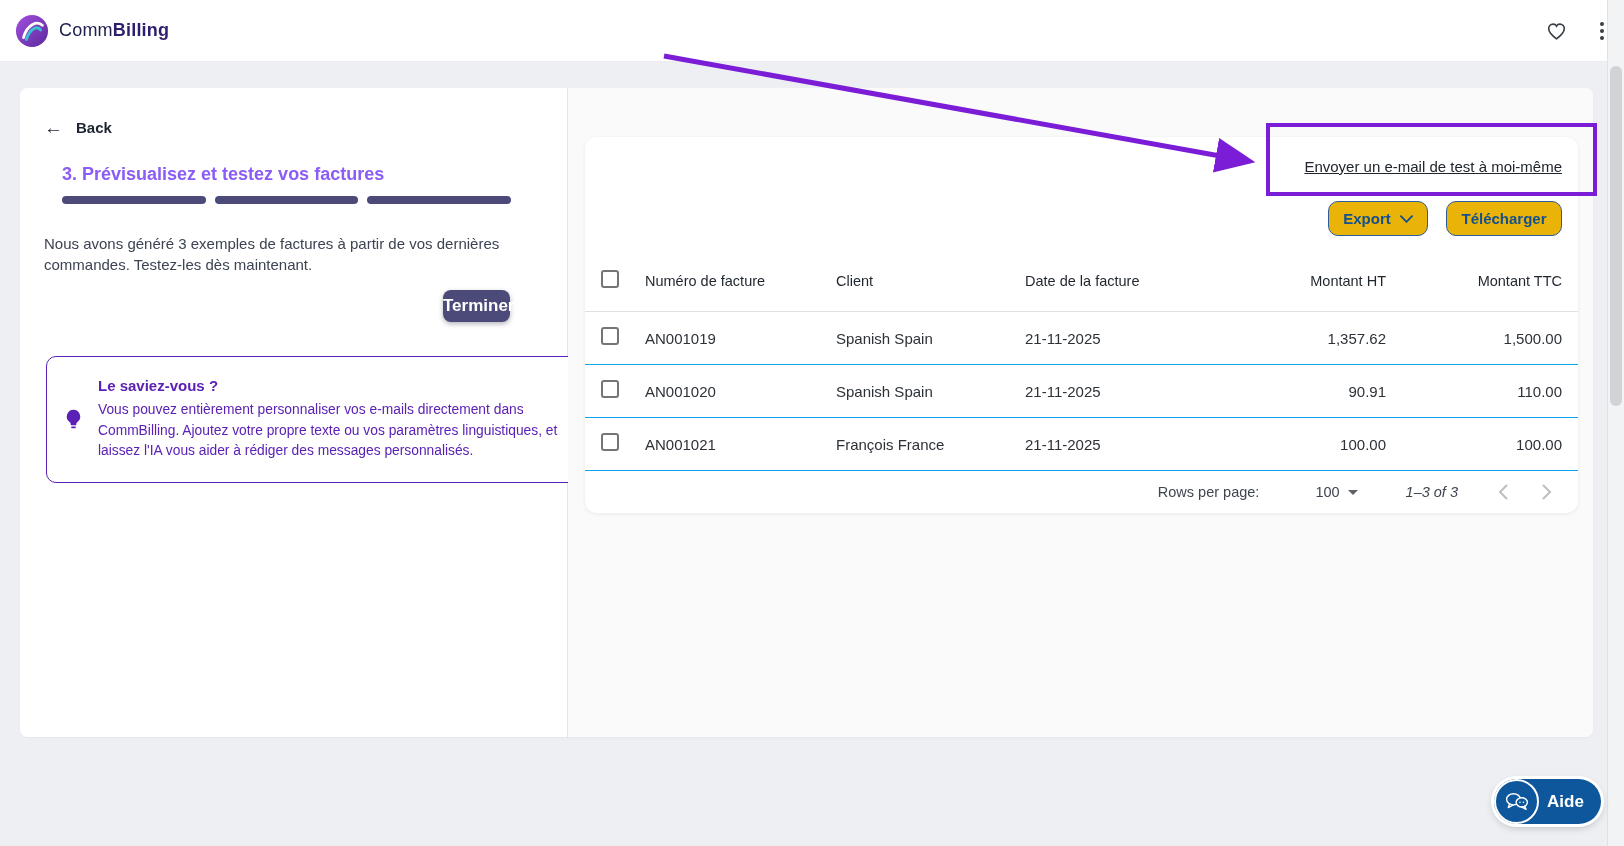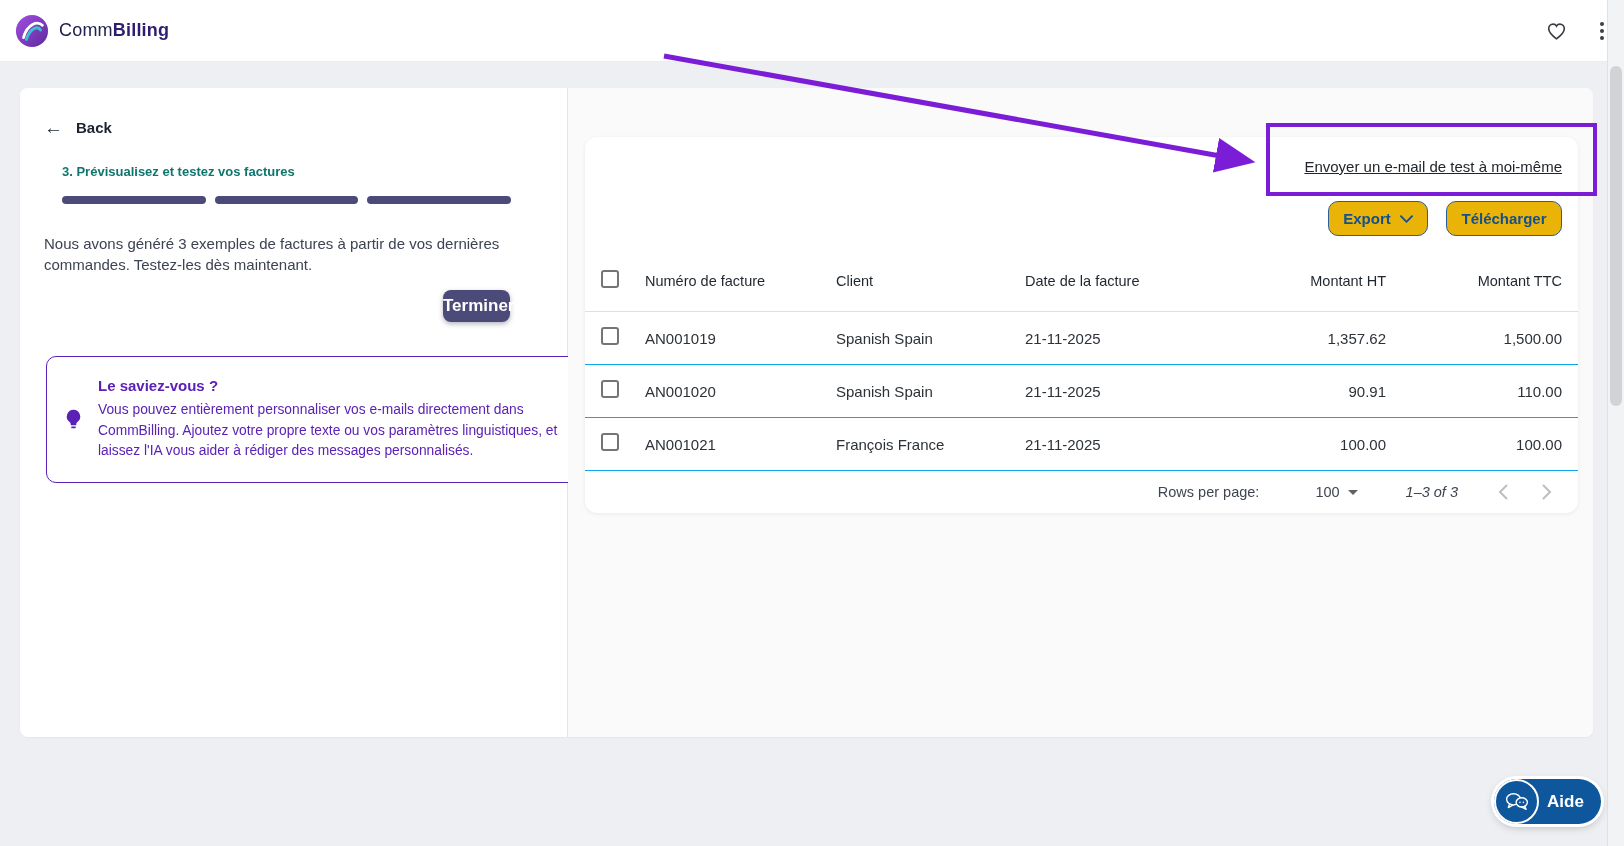--- a/index.html
+++ b/index.html
@@ -40,21 +40,21 @@
   .right-pane {
     position:absolute; left:548px; top:0; width:1025px; height:649px;
     background:#fafafa; border-radius:0 8px 8px 0;
   }
 
   
   .back-row { position:absolute; left:24px; top:30px; display:flex; align-items:center; gap:13px;
     background:none; border:none; cursor:pointer; }
   .back-arrow { font-size:19px; font-weight:700; color:#1b2430; line-height:1; }
   .back-label { font-size:15px; font-weight:700; color:#1b2430; }
-  .step-title { position:absolute; left:42px; top:76px; font-size:13px; font-weight:700; color:#0f766e; }
+  .step-title { position:absolute; left:42px; top:76px; font-size:18px; font-weight:700; color:#8b5cf6; }
   .progress-row { position:absolute; left:42px; top:108px; width:449px; display:flex; gap:9px; }
   .progress-row .seg { flex:1; height:8px; border-radius:4px; background:#4c4a78; }
   .description { position:absolute; left:24px; top:146px; width:460px;
     font-size:15px; line-height:1.38; color:#3c4352; }
   .finish-btn {
     position:absolute; left:423px; top:202px; width:67px; height:32px;
     background:#4c4a78; color:#fff; font-family:inherit; font-size:17px; font-weight:700;
     border:none; border-radius:8px; cursor:pointer; box-shadow:0 2px 5px rgba(40,40,70,.35);
   }
   .tip-box {

